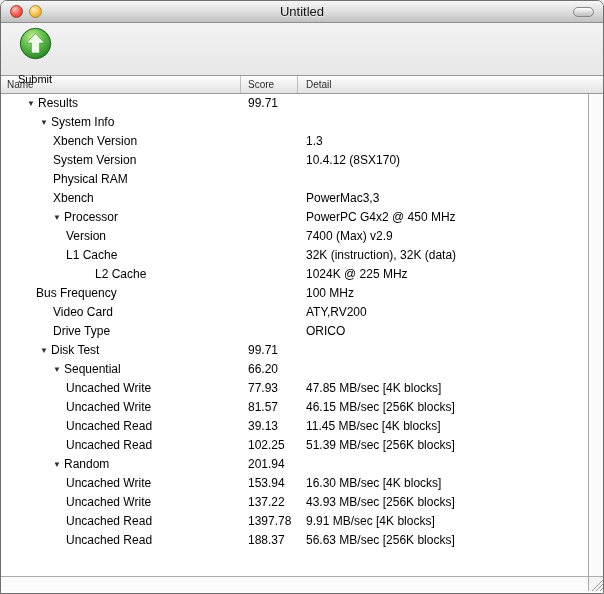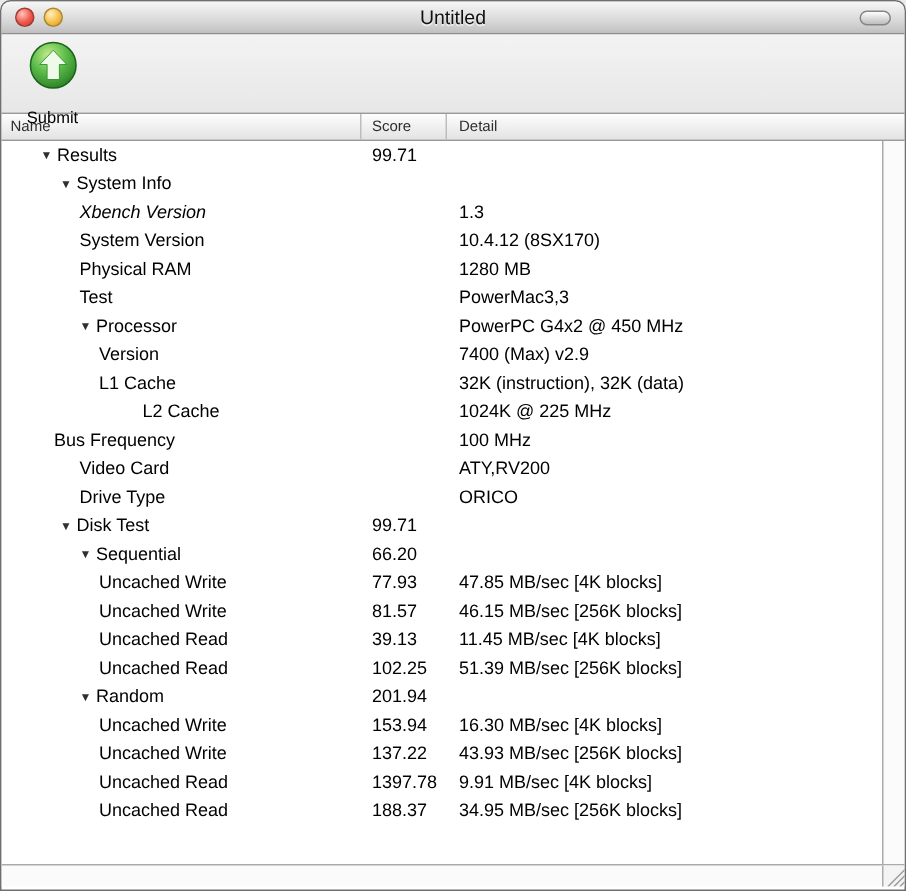--- a/index.html
+++ b/index.html
@@ -181,43 +181,42 @@
         </div>
         <div class="row">
           <div class="cell c-name" style="padding-left: 39px;">
             <span class="tri">▼</span>
             <span class="nm">System Info</span>
           </div>
           <div class="cell c-score"></div>
           <div class="cell c-detail"></div>
         </div>
         <div class="row">
-          <div class="cell c-name" style="padding-left: 52px; font-style: italic;">
+          <div class="cell c-name" style="padding-left: 52px;">
             <span class="nm">Xbench Version</span>
           </div>
           <div class="cell c-score"></div>
           <div class="cell c-detail">1.3</div>
         </div>
         <div class="row">
           <div class="cell c-name" style="padding-left: 52px;">
             <span class="nm">System Version</span>
           </div>
           <div class="cell c-score"></div>
           <div class="cell c-detail">10.4.12 (8SX170)</div>
         </div>
         <div class="row">
           <div class="cell c-name" style="padding-left: 52px;">
             <span class="nm">Physical RAM</span>
           </div>
           <div class="cell c-score"></div>
-          <div class="cell c-detail">1280 MB</div>
-        </div>
-        <div class="row">
-          <div class="cell c-name" style="padding-left: 52px;">
-            <span class="nm">Test</span>
+        </div>
+        <div class="row">
+          <div class="cell c-name" style="padding-left: 52px;">
+            <span class="nm">Xbench</span>
           </div>
           <div class="cell c-score"></div>
           <div class="cell c-detail">PowerMac3,3</div>
         </div>
         <div class="row">
           <div class="cell c-name" style="padding-left: 52px;">
             <span class="tri">▼</span>
             <span class="nm">Processor</span>
           </div>
           <div class="cell c-score"></div>
@@ -336,21 +335,21 @@
             <span class="nm">Uncached Read</span>
           </div>
           <div class="cell c-score">1397.78</div>
           <div class="cell c-detail">9.91 MB/sec [4K blocks]</div>
         </div>
         <div class="row">
           <div class="cell c-name" style="padding-left: 65px;">
             <span class="nm">Uncached Read</span>
           </div>
           <div class="cell c-score">188.37</div>
-          <div class="cell c-detail">34.95 MB/sec [256K blocks]</div>
+          <div class="cell c-detail">56.63 MB/sec [256K blocks]</div>
         </div>
       </div>
     <div class="vscroll"></div>
   </div>
 
   <div class="hscroll">
     <div class="grip">
       <svg width="15" height="14">
         <line x1="3" y1="14" x2="15" y2="2" stroke="#9b9b9b" stroke-width="1"></line>
         <line x1="7" y1="14" x2="15" y2="6" stroke="#9b9b9b" stroke-width="1"></line>

